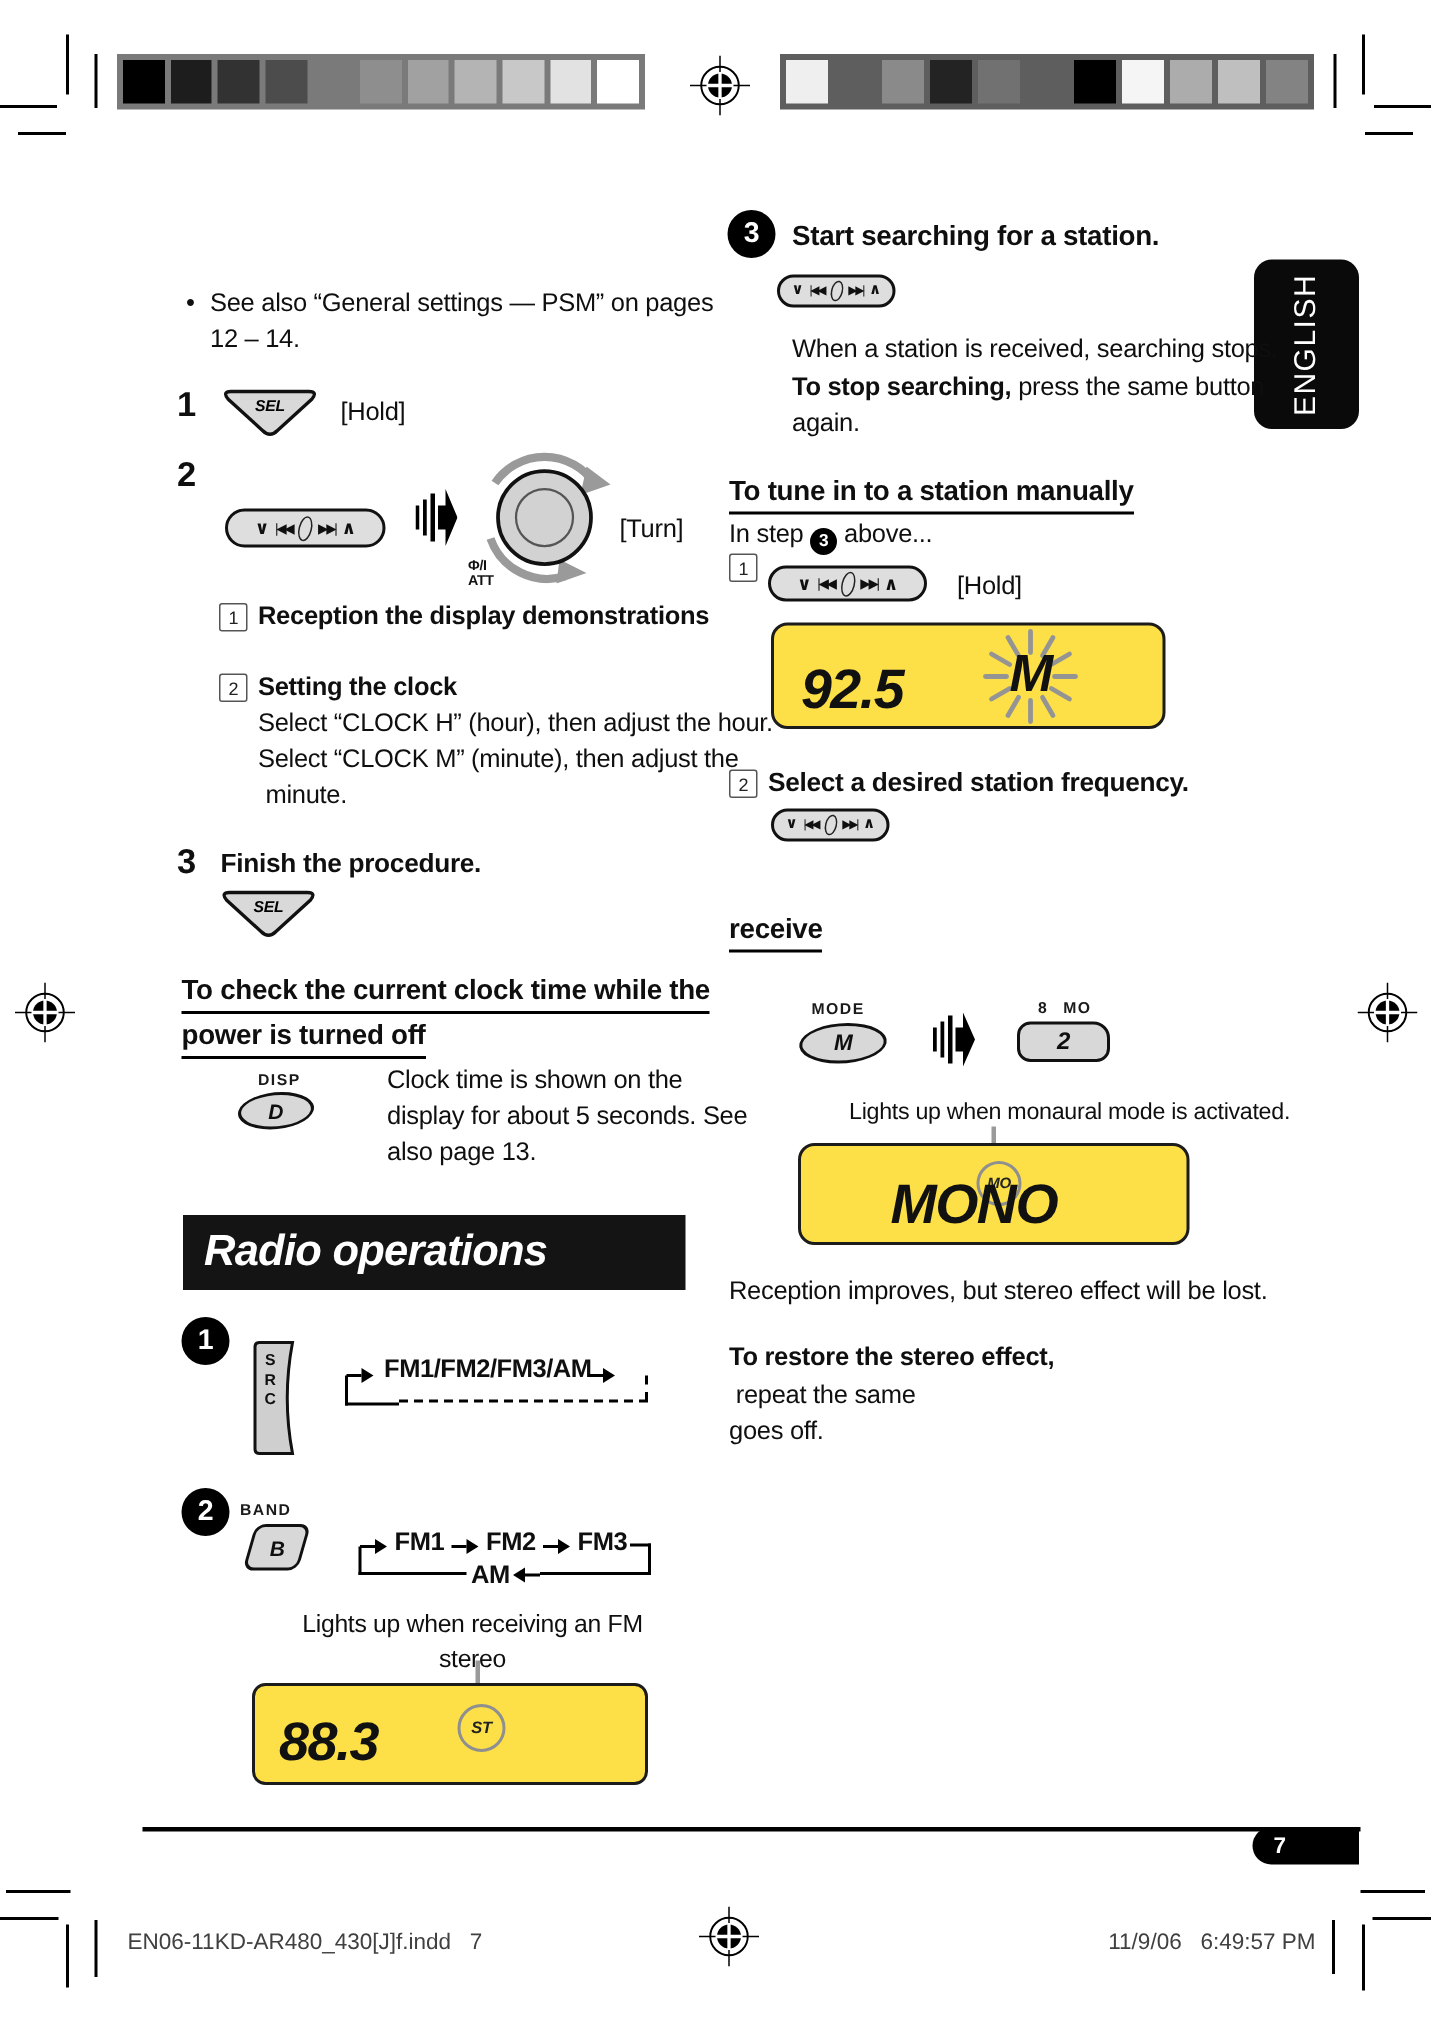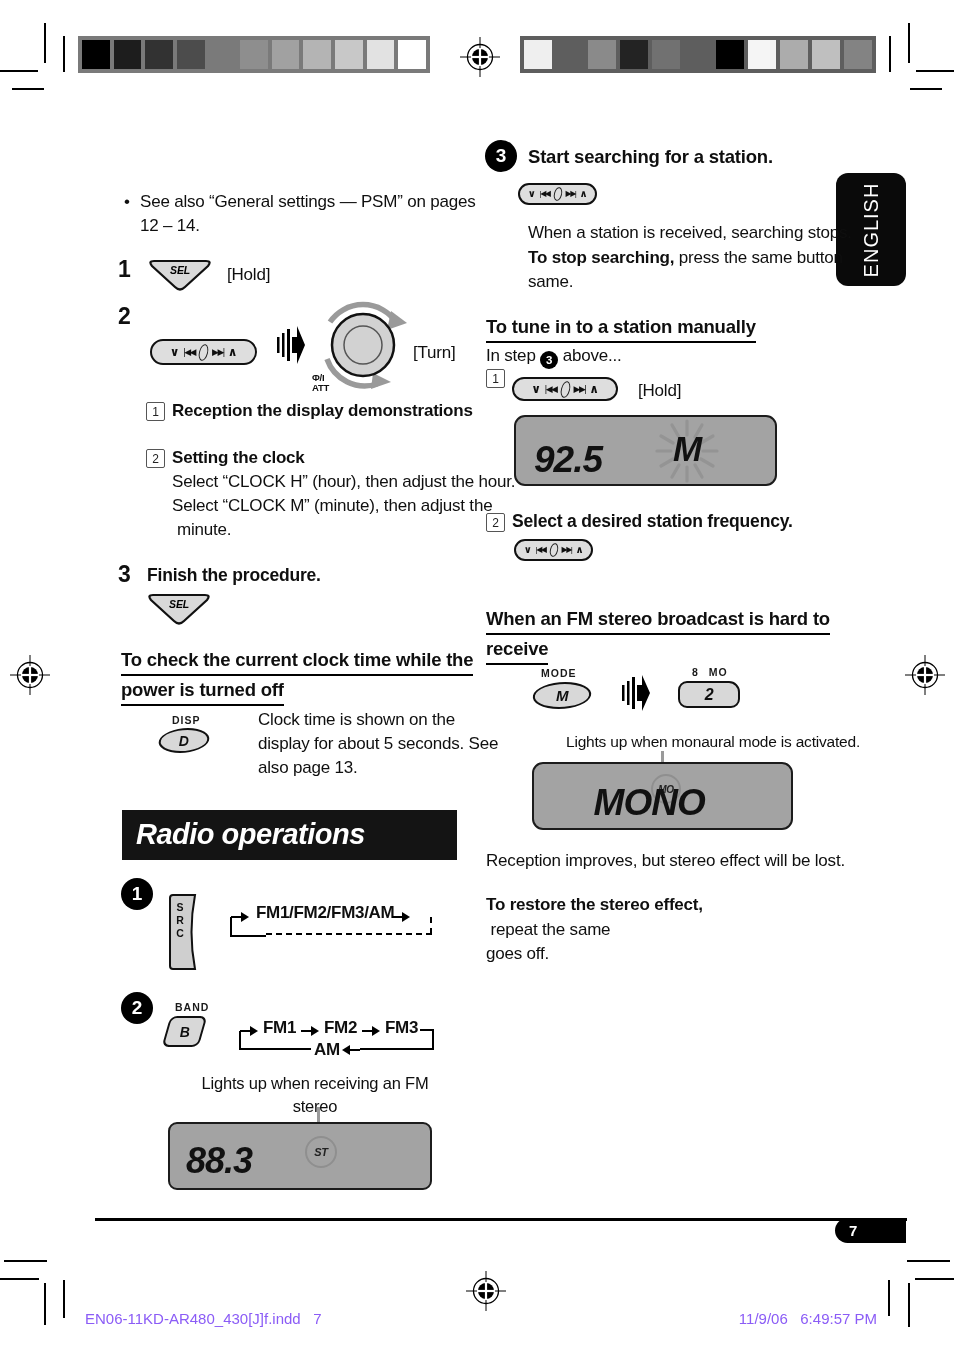--- a/index.html
+++ b/index.html
@@ -41,21 +41,21 @@
   .dbtn{width:46px;height:21px;border:2.2px solid #111;border-radius:50%;background:#d8d8d8;
         transform:skewX(-18deg);display:flex;align-items:center;justify-content:center;}
   .mbtn{width:54px;height:23px;border:2.2px solid #111;border-radius:50%;background:#d8d8d8;
         transform:skewX(-14deg);display:flex;align-items:center;justify-content:center;}
   .bbtn{width:33px;height:27px;border:2.2px solid #111;border-radius:7px;background:#d8d8d8;
         transform:skewX(-16deg);display:flex;align-items:center;justify-content:center;}
   .nbtn{width:58px;height:23px;border:2.5px solid #111;border-radius:9px 11px 9px 9px;background:#d8d8d8;
         display:flex;align-items:center;justify-content:center;}
   .btn-letter{font-style:italic;font-weight:bold;font-size:14px;}
   
-  .panel{background:#a3a3a3;border:2.5px solid #1c1c1c;border-radius:9px;box-sizing:border-box;}
+  .panel{background:#fde047;border:2.5px solid #1c1c1c;border-radius:9px;box-sizing:border-box;}
   .disp-val{font-style:italic;font-weight:bold;font-size:36px;letter-spacing:-1px;color:#111;}
   .ind-circle{border:2.2px solid #8f8f8f;border-radius:50%;background:rgba(255,255,255,.0);
         display:flex;align-items:center;justify-content:center;font-style:italic;font-weight:bold;color:#222;}
   .callout-line{width:2.5px;background:#9a9a9a;}
   .callout-txt{font-size:15.5px;}
   
   .bar{display:flex;gap:4px;padding:4px;box-sizing:border-box;height:37px;}
   .bar>div{flex:1;}
   
   .ln{position:absolute;background:#000;}
@@ -65,21 +65,21 @@
   .harrow .shaft{width:10px;height:2.5px;background:#000;}
   .harrow .head{width:0;height:0;border-left:8px solid #000;border-top:5px solid transparent;border-bottom:5px solid transparent;}
   .harrow .head-l{width:0;height:0;border-right:8px solid #000;border-top:5px solid transparent;border-bottom:5px solid transparent;}
   .seq{font-weight:bold;font-size:17px;letter-spacing:-0.3px;}
   
   .tab{background:#0a0a0a;border-radius:12px;}
   .tab span{position:absolute;top:50%;left:50%;transform:translate(-50%,-50%) rotate(-90deg);
         color:#fff;font-size:20px;letter-spacing:1px;white-space:nowrap;}
   .cm{position:absolute;background:#000;}
   .knob-lbl{font-size:9.5px;line-height:10px;color:#111;font-weight:bold;}
-  .footer-txt{font-size:15px;color:#8b5cf6;letter-spacing:0;margin-top:24px;}
+  .footer-txt{font-size:15px;color:#404040;letter-spacing:0;}
   .badge{background:#000;border-radius:13px 0 0 13px;color:#fff;font-weight:bold;font-size:15px;
         display:flex;align-items:center;}
 </style>
 </head>
 <body>
 
 <div class="page">
 
   <div class="cm" style="left:44px;top:23px;width:2px;height:40px"></div>
   <div class="cm" style="left:63px;top:36px;width:2px;height:36px"></div>
@@ -257,21 +257,21 @@
   <div class="harrow" style="left:392px;top:912px">
       <span class="shaft"></span>
       <span class="head"></span>
     </div>
   <div class="ln" style="left:230px;top:917px;width:2px;height:20px"></div>
   <div class="ln" style="left:230px;top:935px;width:36px;height:2px"></div>
   <div class="dash-h" style="left:266px;top:933px;width:166px"></div>
   <div class="dash-v" style="left:430px;top:917px;height:17px"></div>
 
   <div class="abs cnum" style="left:121px;top:992px">2</div>
-  <div class="abs btn-label" style="left:175px;top:1001px">BAND</div>
+  <div class="abs btn-label" style="left:160px;top:1001px">BAND</div>
   <div class="abs bbtn" style="left:166px;top:1016px">
     <span class="btn-letter" style="transform:skewX(16deg)">B</span>
   </div>
   <div class="harrow" style="left:240px;top:1026px">
       <span class="shaft"></span>
       <span class="head"></span>
     </div>
   <div class="abs seq" style="left:263px;top:1018px">FM1</div>
   <div class="harrow" style="left:301px;top:1026px">
       <span class="shaft"></span>
@@ -309,21 +309,21 @@
   <div class="abs rocker rocker-sm" style="left:518px;top:183px">
     <span class="rk-ch">∨</span>
     <span class="rk-tr">|◀◀</span>
     <span class="rk-oval"></span>
     <span class="rk-tr">▶▶|</span>
     <span class="rk-ch">∧</span>
   </div>
   <div class="abs t17" style="left:528px;top:221px;line-height:24.5px">
     <div>When a station is received, searching stops.</div>
     <div><span class="b">To stop searching,</span><span class="pre"> press the same button</span></div>
-    <div>same.</div>
+    <div>again.</div>
   </div>
 
   <div class="abs h18" style="left:486px;top:313px">
     <span class="uline">To tune in to a station manually</span>
   </div>
   <div class="abs t17" style="left:486px;top:344px">
     <span>In step </span><span class="cnum-sm">3</span><span> above...</span>
   </div>
   <div class="abs sqnum" style="left:486px;top:369px">1</div>
   <div class="abs rocker rocker-w" style="left:512px;top:377px">
@@ -362,21 +362,20 @@
   <div class="abs b" style="left:512px;top:511px;font-size:17.5px">Select a desired station frequency.</div>
   <div class="abs rocker rocker-sm" style="left:514px;top:539px">
     <span class="rk-ch">∨</span>
     <span class="rk-tr">|◀◀</span>
     <span class="rk-oval"></span>
     <span class="rk-tr">▶▶|</span>
     <span class="rk-ch">∧</span>
   </div>
 
   <div class="abs" style="left:486px;top:605px">
-    <div class="h18"><span class="uline">When an FM stereo broadcast is hard to</span></div>
     <div class="h18"><span class="uline">receive</span></div>
   </div>
 
   <div class="abs btn-label" style="left:541px;top:667px">MODE</div>
   <div class="abs mbtn" style="left:533px;top:682px">
     <span class="btn-letter" style="transform:skewX(14deg);font-size:15px">M</span>
   </div>
   <svg class="abs" style="left:622px;top:673px" width="28" height="40">
     <rect x="0" y="12" width="2.5" height="16" fill="#000"></rect>
       <rect x="5" y="8" width="2.5" height="24" fill="#000"></rect>

